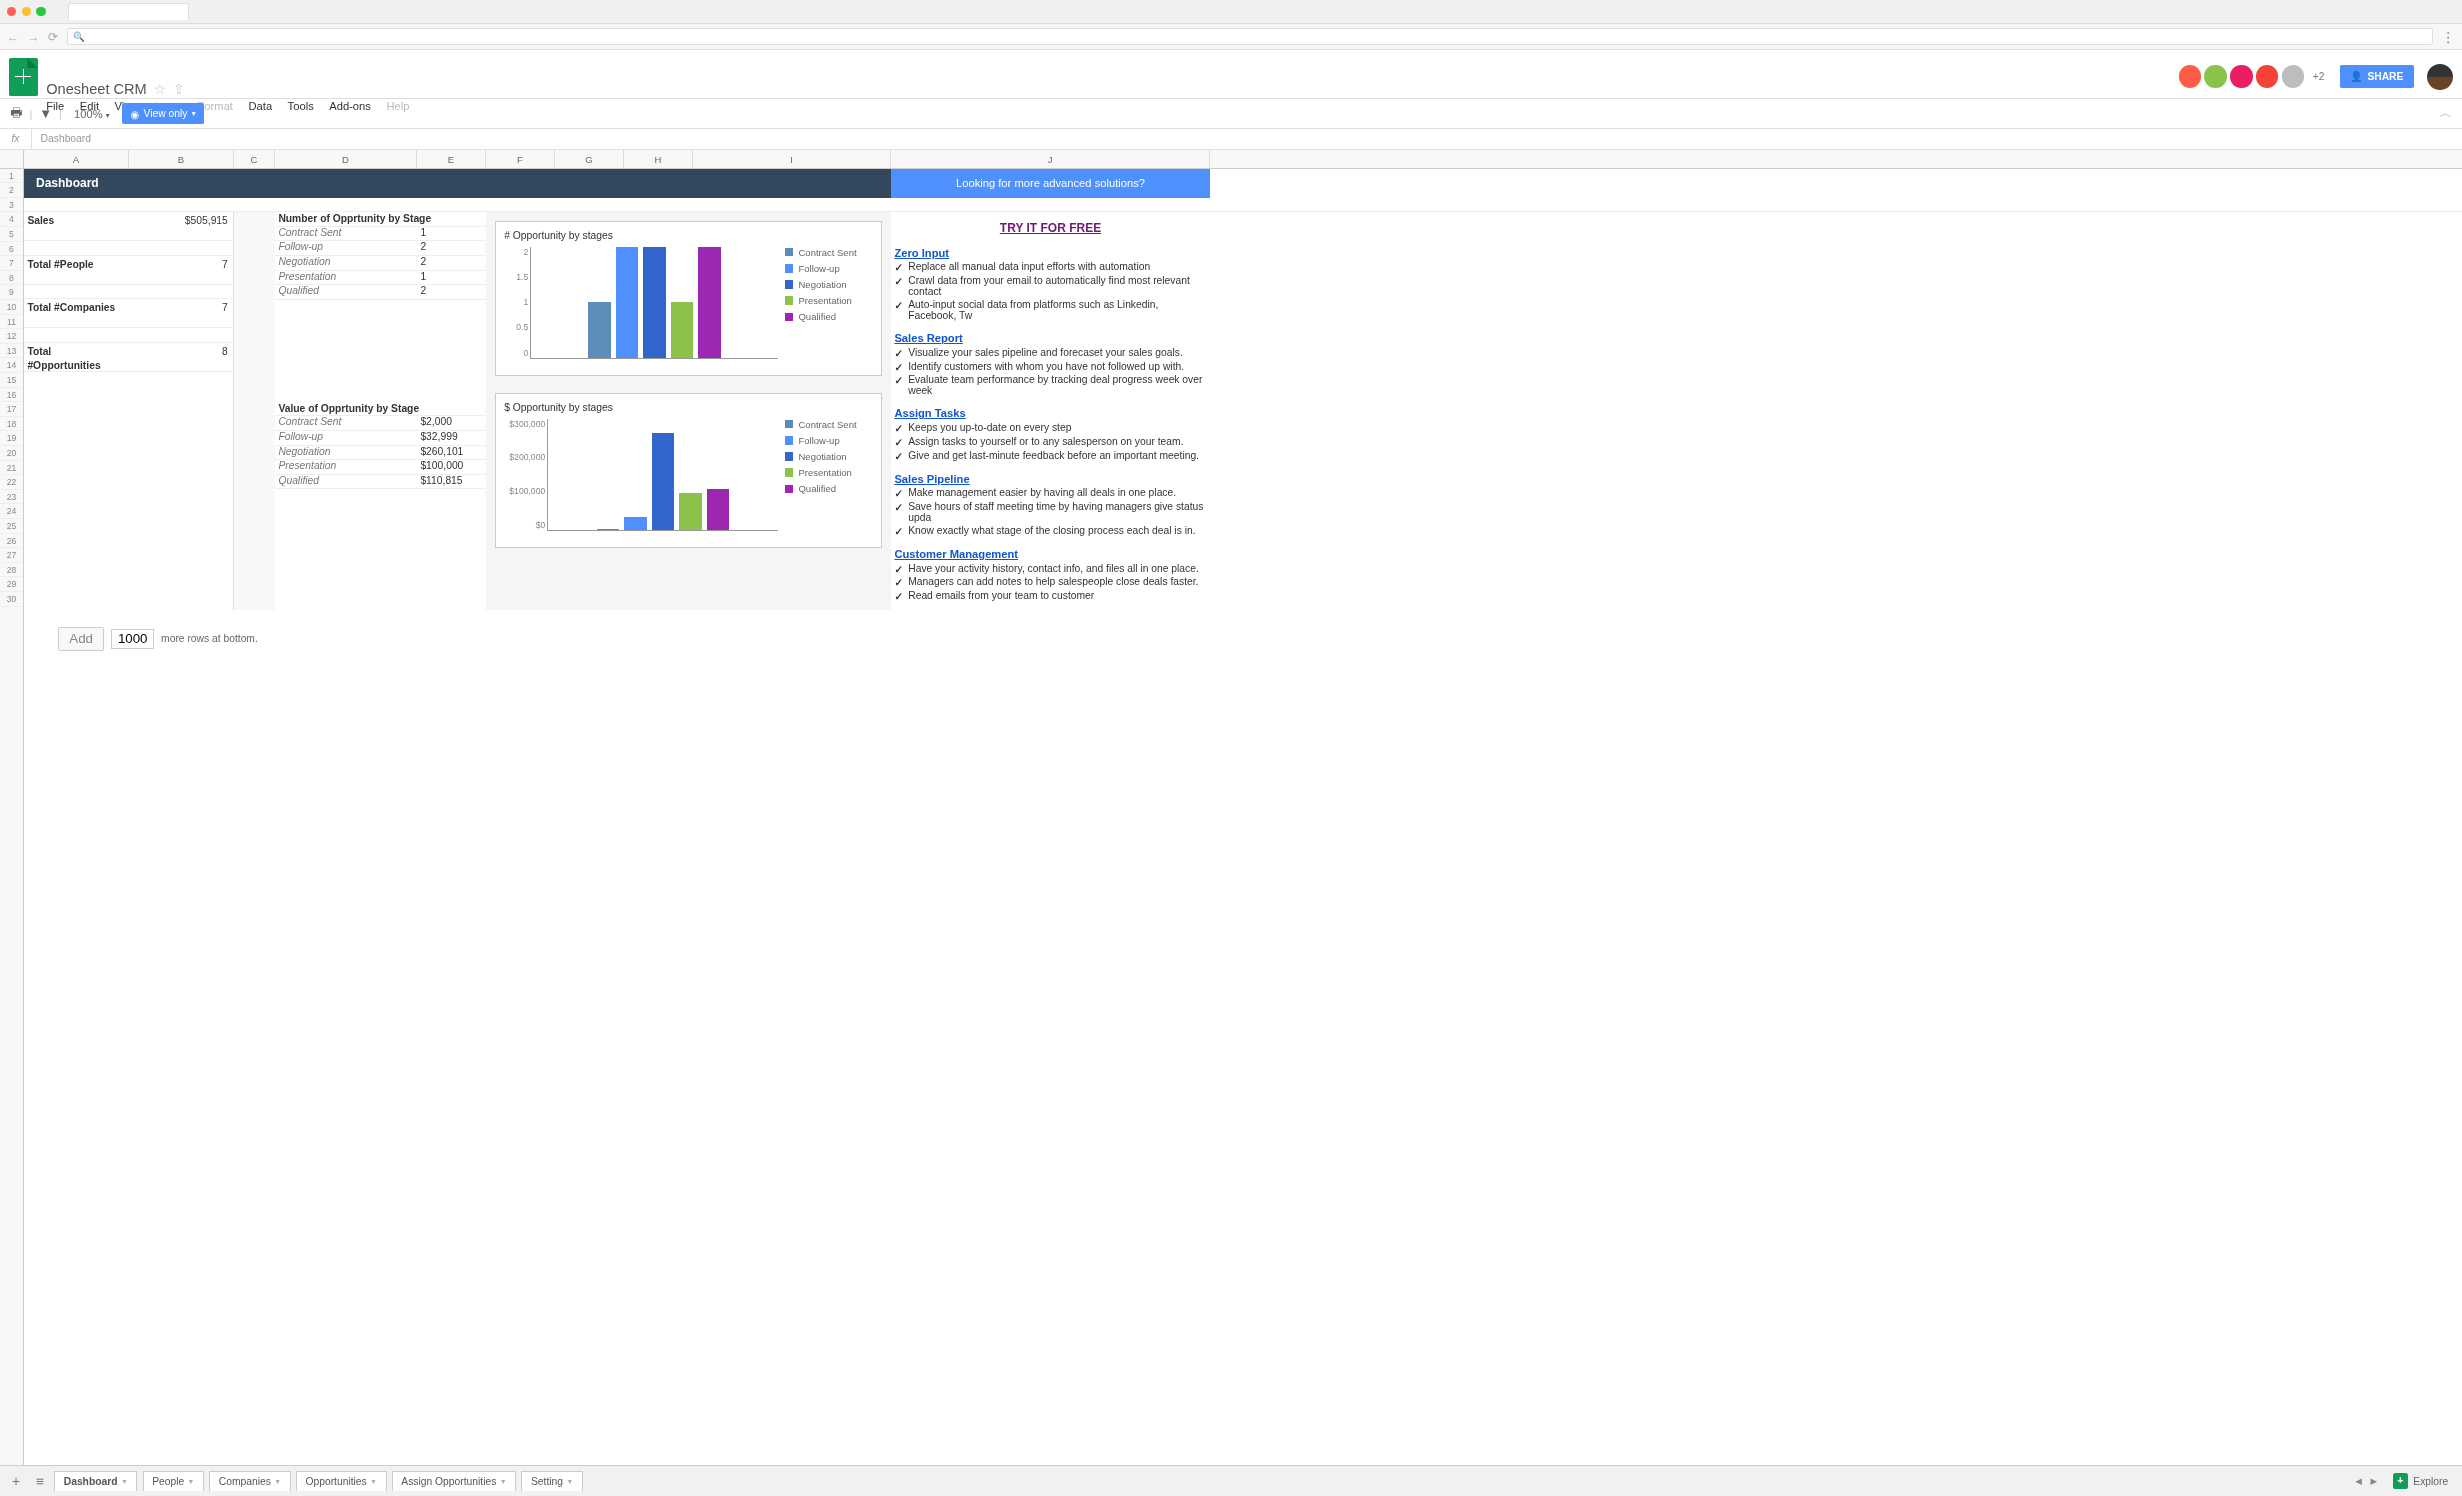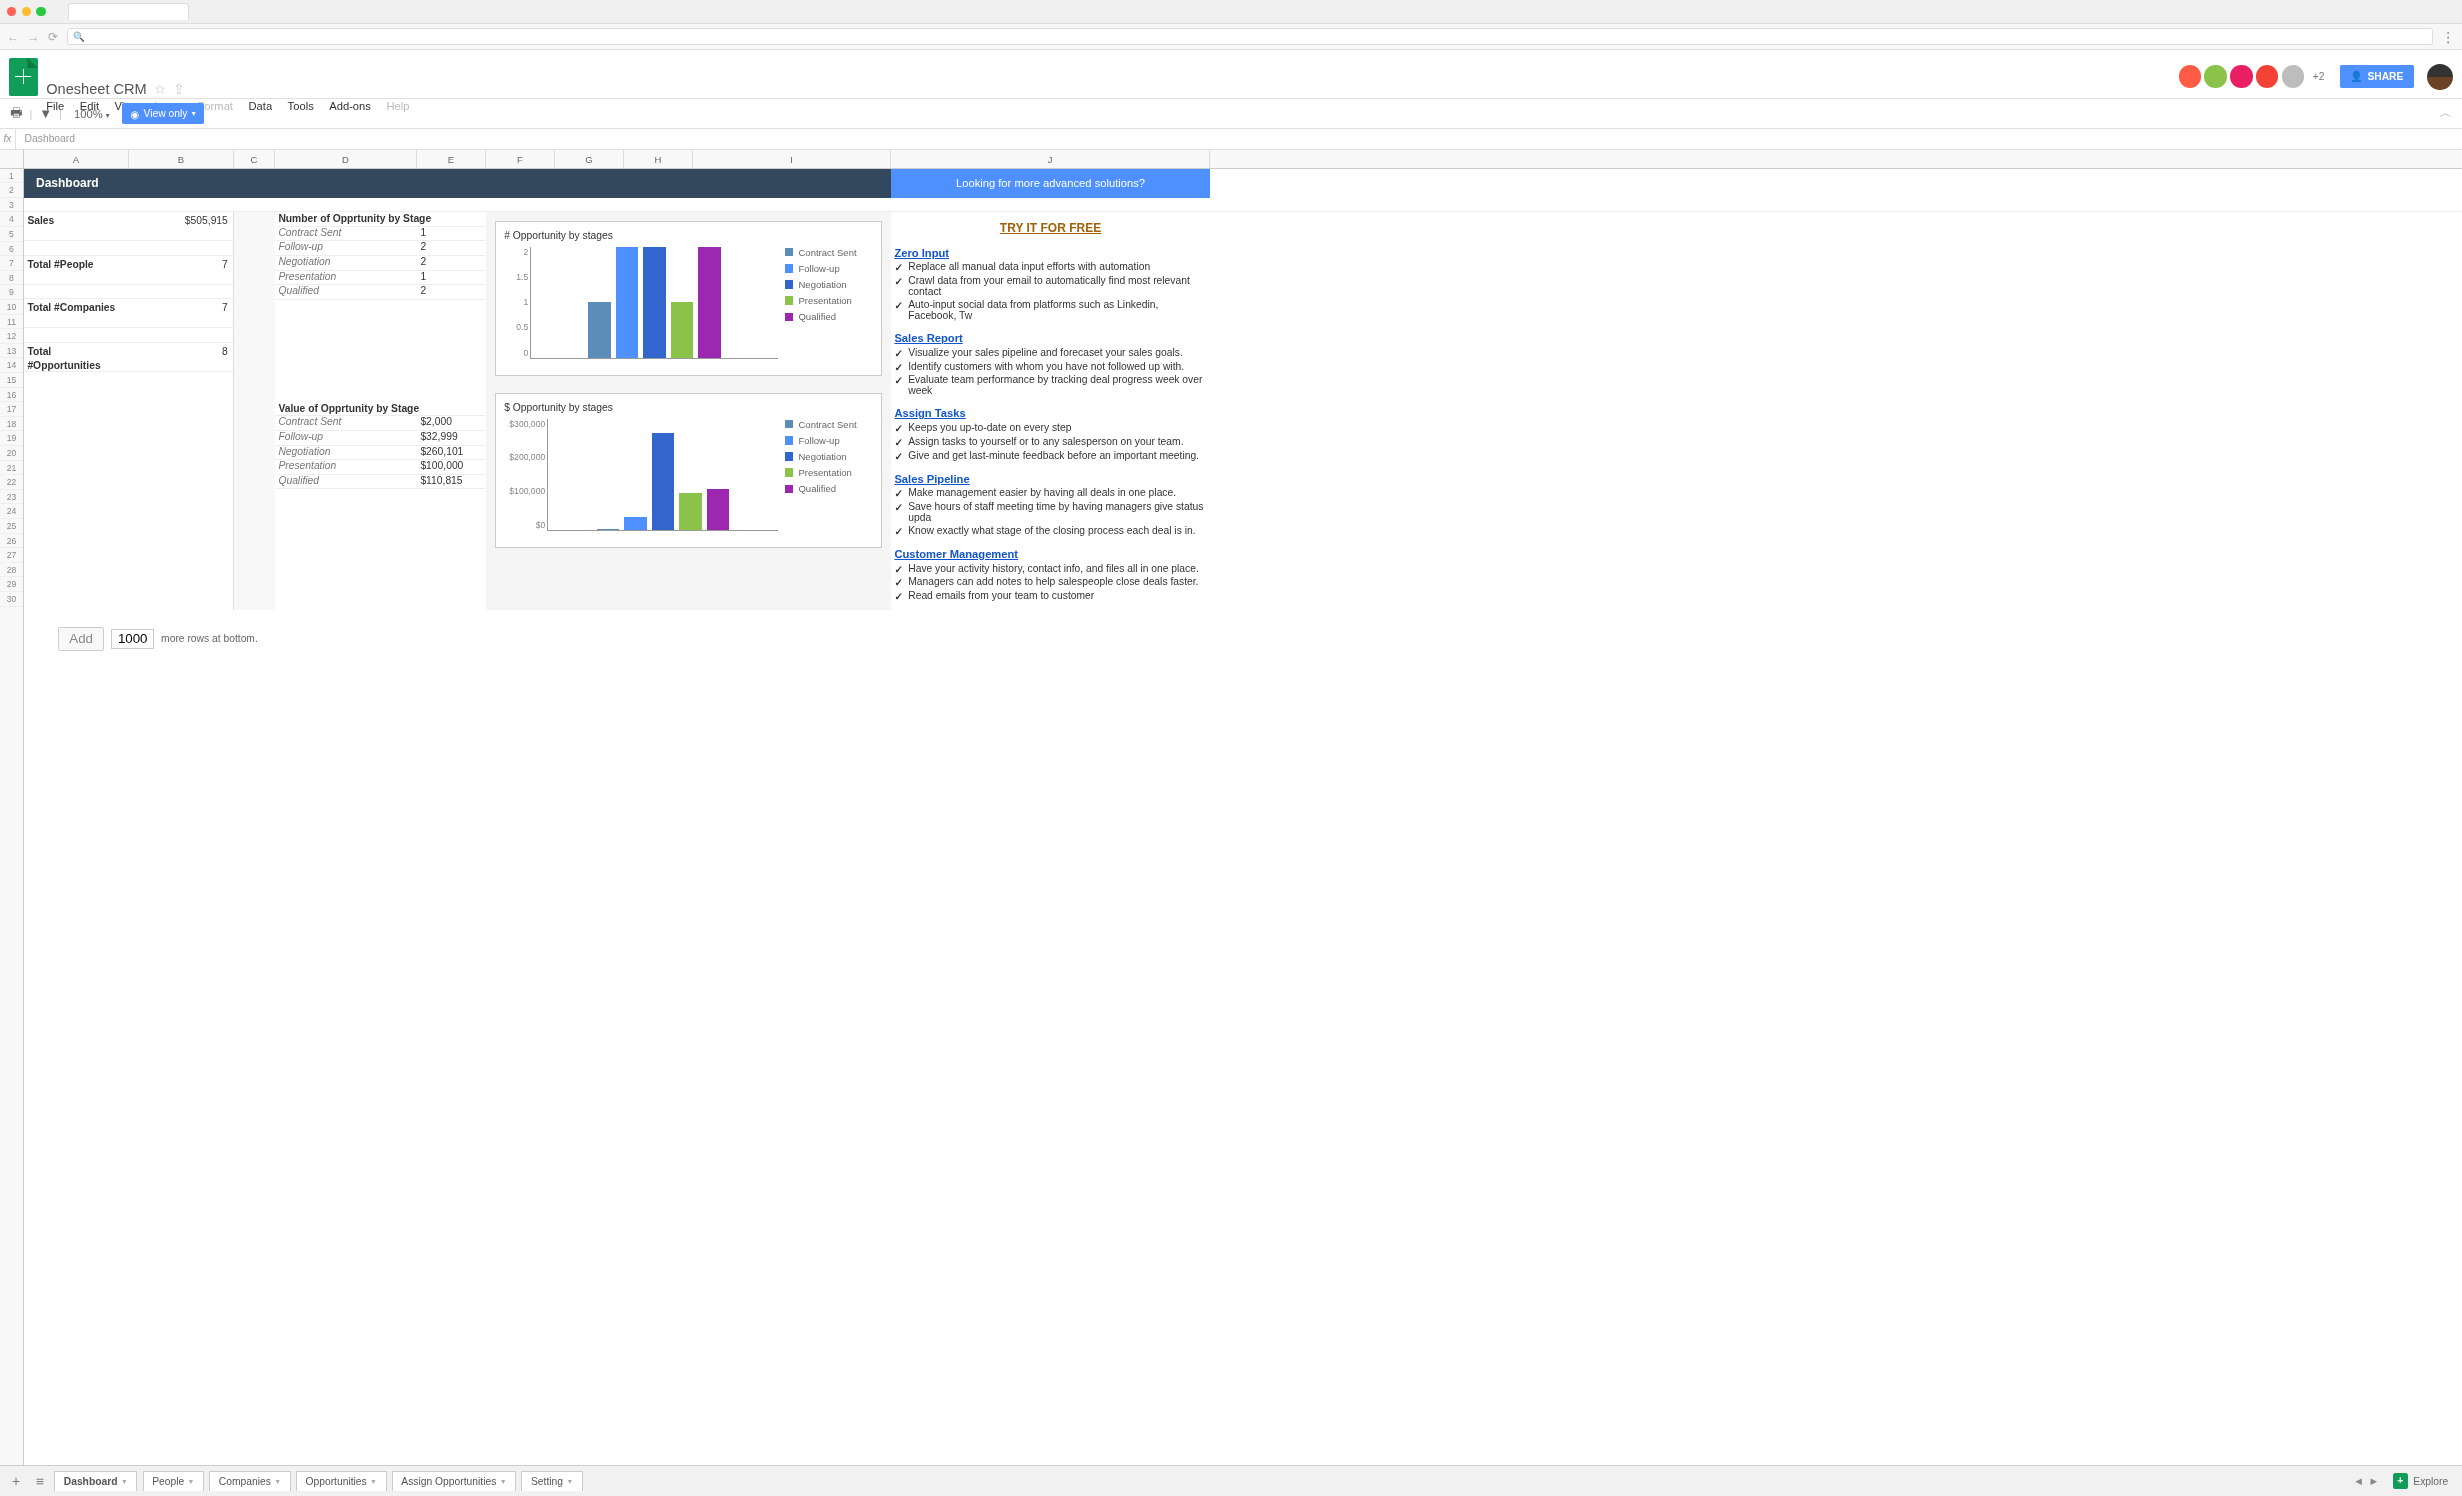--- a/index.html
+++ b/index.html
@@ -37,21 +37,21 @@
 
 .toolbar { height:31px; border-top:0.9px solid #e0e0e0; border-bottom:0.9px solid #e0e0e0; display:flex; align-items:center; padding:0 10.3px; gap:6.9px; font-size:11.2px; color:#666; }
 .toolbar .tb-icon { font-size:13px; }
 .zoom { margin:0 5.2px; }
 .view-btn { background:#4d90fe; color:#fff; padding:4.3px 8.6px; border-radius:1.7px; display:flex; align-items:center; gap:4.3px; font-size:10.3px; }
 .view-btn .caret { font-size:7.7px; }
 .toolbar-chevron { margin-left:auto; color:#999; font-size:12px; }
 
 
 .formula-bar { height:20.7px; border-bottom:0.9px solid #e0e0e0; display:flex; align-items:center; font-size:10.3px; color:#999; }
-.fx-label { width:16px; text-align:center; font-style:italic; border-right:0.9px solid #e0e0e0; height:100%; line-height:20.7px; }
+.fx-label { width:32px; text-align:center; font-style:italic; border-right:0.9px solid #e0e0e0; height:100%; line-height:20.7px; }
 .fx-val { padding-left:8.6px; }
 
 
 .col-headers { height:19px; background:#f8f8f8; border-bottom:0.9px solid #ccc; display:flex; font-size:9.5px; color:#666; position:relative; }
 .row-num-hdr { width:24px; border-right:0.9px solid #ccc; background:#f8f8f8; }
 .col-hdr { border-right:0.9px solid #ddd; text-align:center; line-height:19px; }
 .cA{width:105px;} .cB{width:105px;} .cC{width:41px;} .cD{width:142px;} .cE{width:69px;} .cF{width:69px;} .cG{width:69px;} .cH{width:69px;} .cI{width:198px;} .cJ{width:319px;}
 
 
 .grid { display:flex; height:calc(100vh - 24px - 26px - 48px - 31px - 20.7px - 19px - 31px); overflow:hidden; background:#fff; }
@@ -90,21 +90,21 @@
 .chart-body { display:flex; height:112px; }
 .chart-plot { flex:1; position:relative; border-left:0.9px solid #999; border-bottom:0.9px solid #999; display:flex; align-items:flex-end; justify-content:center; gap:5.2px; padding:0 6.9px; }
 .y-labels { position:absolute; left:-29px; top:0; height:100%; width:26px; font-size:8.6px; color:#888; text-align:right; display:flex; flex-direction:column; justify-content:space-between; }
 .bar { width:22.4px; }
 .legend { width:95px; font-size:9.5px; color:#666; padding-left:6.9px; display:flex; flex-direction:column; gap:5.2px; }
 .legend-row { display:flex; align-items:center; gap:5.2px; }
 .sw { width:8.6px; height:8.6px; }
 
 
 .try-link { text-align:center; padding:8.6px 0; }
-.try-link a { color:#a16207; font-weight:bold; font-size:12px; text-decoration:underline; }
+.try-link a { color:#701a75; font-weight:bold; font-size:12px; text-decoration:underline; }
 .section-hdr { color:#1155cc; font-weight:bold; font-size:11.2px; text-decoration:underline; padding:3.4px 3.4px 1.7px 3.4px; }
 .bullet { font-size:10.3px; padding:0.9px 3.4px; display:flex; gap:5.2px; }
 .bullet .chk { font-weight:bold; }
 
 
 .adder { padding:17px 34px; font-size:10.3px; color:#666; display:flex; align-items:center; gap:6.9px; }
 .adder button { padding:3.4px 10.3px; border:0.9px solid #ccc; background:#f8f8f8; border-radius:1.7px; color:#888; }
 .adder input { width:43px; height:20.7px; border:0.9px solid #ccc; text-align:center; }
 
 

